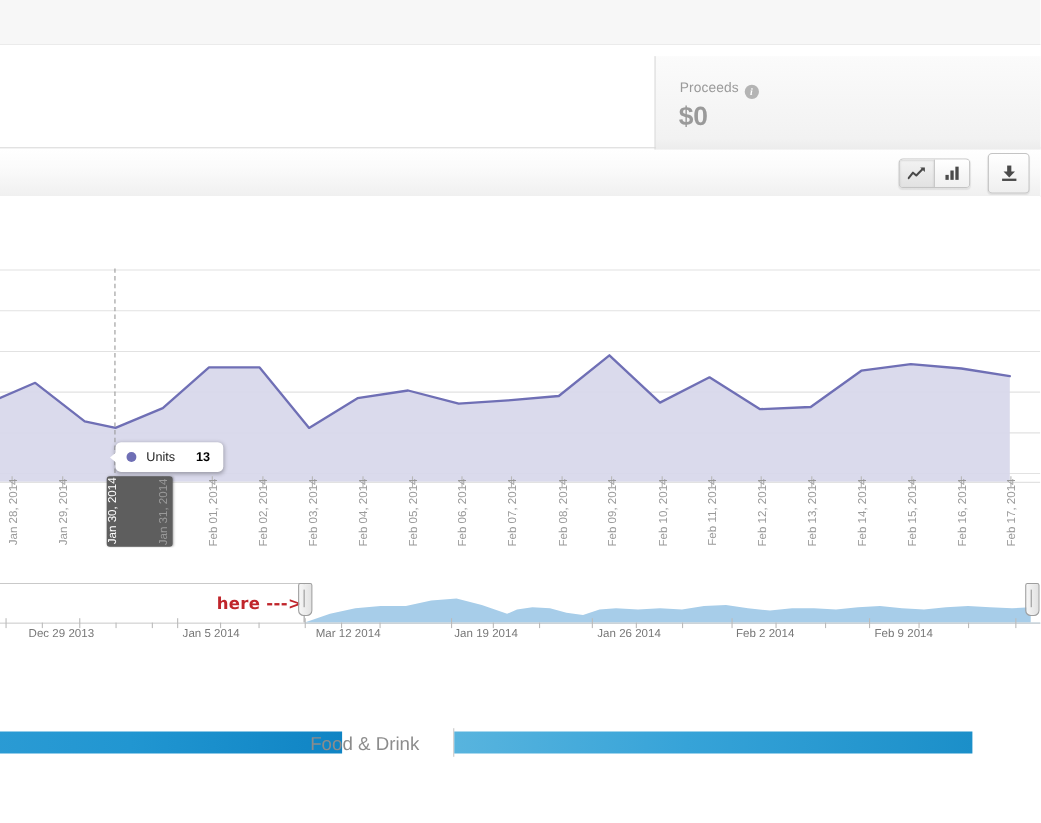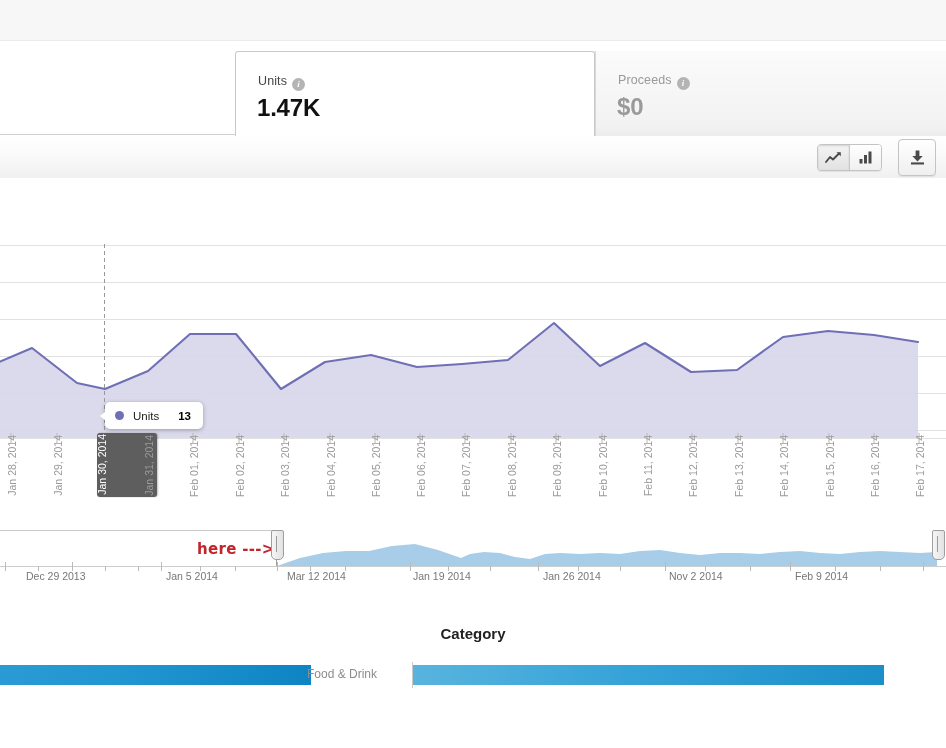--- a/index.html
+++ b/index.html
@@ -181,22 +181,22 @@
   .cat-title{
     position:absolute;left:0;top:625px;width:946px;text-align:center;
     font-size:15px;font-weight:bold;color:#222;
   }
   .cat-rows{position:absolute;left:0;top:662px;width:946px;}
   .cat-row{position:relative;height:26px;}
   .cat-axis{
     position:absolute;left:412px;top:0;width:1px;height:26px;background:#c9c9c9;
   }
   .cat-label{
-    position:absolute;top:5px;width:120px;text-align:center;
-    font-size:12px;color:#8c8c8c;
+    position:absolute;top:5px;width:120px;text-align:left;
+    font-size:17px;color:#8c8c8c;
   }
   .cat-bar{
     position:absolute;top:3px;height:20px;
     background:linear-gradient(to right,#58b4de 0%,#36a3d8 45%,#1b8fc9 100%);
   }
   .cat-bar.partial{
     background:linear-gradient(to right,#2b9bd4 0%,#2196d1 40%,#0f84c4 100%);
   }
 </style>
 </head>
@@ -210,26 +210,20 @@
   
   <div class="tabbar">
 
     <div class="tab tab-proceeds">
       <div class="tab-label">
         <span>Proceeds</span><span class="info-ico">i</span>
       </div>
       <div class="tab-value">$0</div>
     </div>
 
-    <div class="tab tab-units">
-      <div class="tab-label">
-        <span>Units</span><span class="info-ico">i</span>
-      </div>
-      <div class="tab-value">1.47K</div>
-    </div>
 
   </div>
   <div class="tabbar-base"></div>
 
   
 
   
   <div class="toolbar">
     <div class="btn-group">
       <div class="seg active">
@@ -375,26 +369,25 @@
     <div class="navsep" style="left:790px;"></div>
     <div class="navtick" style="left:835px;"></div>
     <div class="navtick" style="left:880px;"></div>
     <div class="navsep" style="left:923px;"></div>
 
     <div class="navlab" style="left:26px;">Dec 29 2013</div>
     <div class="navlab" style="left:166px;">Jan 5 2014</div>
     <div class="navlab" style="left:287px;">Mar 12 2014</div>
     <div class="navlab" style="left:413px;">Jan 19 2014</div>
     <div class="navlab" style="left:543px;">Jan 26 2014</div>
-    <div class="navlab" style="left:669px;">Nov 2 2014</div>
+    <div class="navlab" style="left:669px;">Feb 2 2014</div>
     <div class="navlab" style="left:795px;">Feb 9 2014</div>
   </div>
 
   
-  <div class="cat-title">Category</div>
 
   <div class="cat-rows">
     <div class="cat-row">
       <div class="cat-bar partial" style="left:-10px;width:321px;"></div>
       <div class="cat-axis" style="left:412px;"></div>
       <div class="cat-label" style="left:282px;">Food &amp; Drink</div>
       <div class="cat-bar" style="left:413px;width:471px;"></div>
     </div>
   </div>
 

